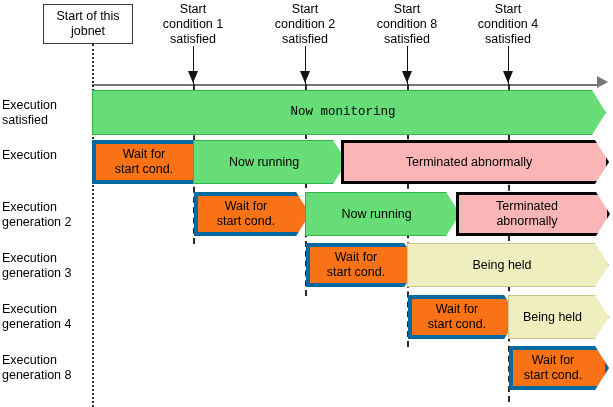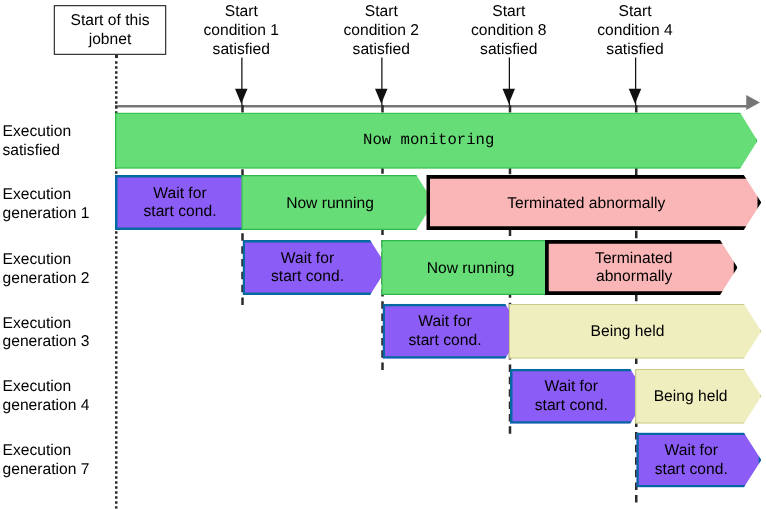--- a/index.html
+++ b/index.html
@@ -61,21 +61,21 @@
   .vline.jobnet{border-left:2px dotted #2b2b2b;}
 
   
   .bar{
     display:flex;align-items:center;justify-content:center;
     text-align:center;font-size:12.5px;line-height:15px;
     clip-path:polygon(0 0, calc(100% - 14px) 0, 100% 50%, calc(100% - 14px) 100%, 0 100%);
     padding-right:12px;
   }
   .bar.green {background:#66dd77;border:1px solid #2fb84a;}
-  .bar.blue  {background:#8b5cf6;border:2px solid #0369a1;}
+  .bar.blue  {background:#f97316;border:4px solid #0369a1;}
   .bar.pink  {background:#fab6b6;border:3px solid #000000;}
   .bar.yellow{background:#eeeebe;border:1px solid #c9c98a;}
 </style>
 </head>
 <body>
 
 <div id="stage">
 
   <div class="abs start-box">
     <span>Start of this jobnet</span>
@@ -119,37 +119,36 @@
   <div class="abs vline" style="left:305px;top:84px;height:212px;"></div>
   <div class="abs vline" style="left:407px;top:84px;height:263px;"></div>
   <div class="abs vline" style="left:508px;top:84px;height:318px;"></div>
 
   <div class="abs row-label" style="top:98px;">
     <div>Execution</div>
     <div>satisfied</div>
   </div>
   <div class="abs row-label" style="top:148px;">
     <div>Execution</div>
-    <div>generation 1</div>
   </div>
   <div class="abs row-label" style="top:200px;">
     <div>Execution</div>
     <div>generation 2</div>
   </div>
   <div class="abs row-label" style="top:251px;">
     <div>Execution</div>
     <div>generation 3</div>
   </div>
   <div class="abs row-label" style="top:302px;">
     <div>Execution</div>
     <div>generation 4</div>
   </div>
   <div class="abs row-label" style="top:353px;">
     <div>Execution</div>
-    <div>generation 7</div>
+    <div>generation 8</div>
   </div>
 
   <div class="abs bar green" style="left:92px;top:90px;width:514px;height:45px;font-family:Liberation Mono, monospace;">
     <span>Now monitoring</span>
   </div>
 
   <div class="abs bar blue" style="left:92px;top:140px;width:116px;height:44px;">
     <div>
       <div>Wait for</div>
       <div>start cond.</div>
@@ -164,21 +163,21 @@
 
   <div class="abs bar blue" style="left:194px;top:192px;width:116px;height:44px;">
     <div>
       <div>Wait for</div>
       <div>start cond.</div>
     </div>
   </div>
   <div class="abs bar green" style="left:305px;top:192px;width:155px;height:44px;">
     <span>Now running</span>
   </div>
-  <div class="abs bar pink" style="left:436px;top:192px;width:154px;height:44px;text-align:right;">
+  <div class="abs bar pink" style="left:456px;top:192px;width:154px;height:44px;">
     <div>
       <div>Terminated</div>
       <div>abnormally</div>
     </div>
   </div>
 
   <div class="abs bar blue" style="left:306px;top:243px;width:112px;height:44px;">
     <div>
       <div>Wait for</div>
       <div>start cond.</div>

